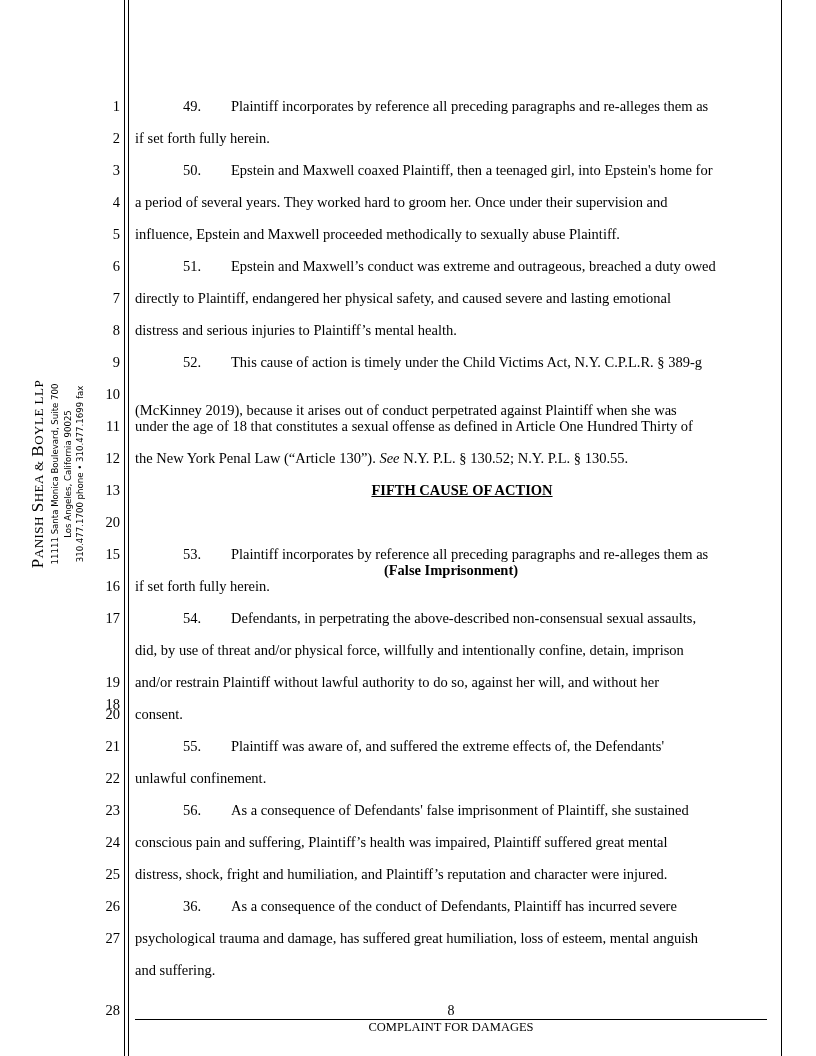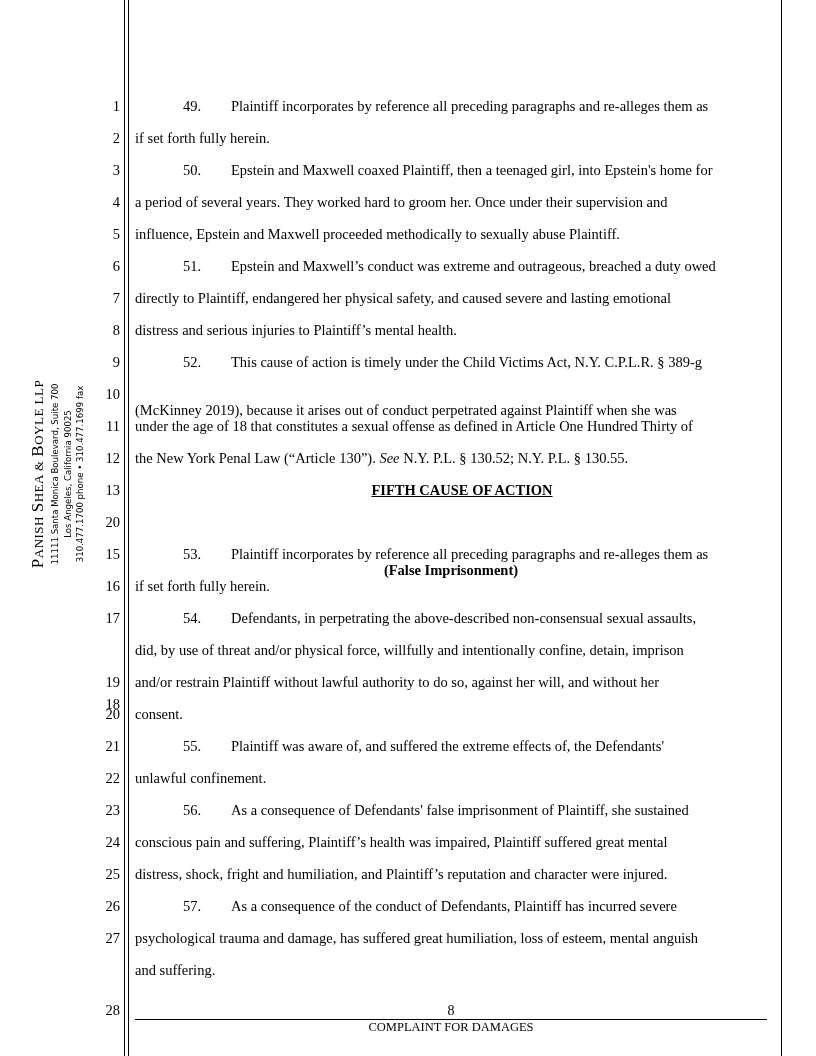--- a/index.html
+++ b/index.html
@@ -109,21 +109,21 @@
       <span class="para-text">Plaintiff was aware of, and suffered the extreme effects of, the Defendants'</span>
     </div>
     <div class="text-line" style="top: 770px;">unlawful confinement.</div>
     <div class="text-line" style="top: 802px;">
       <span class="para-num">56.</span>
       <span class="para-text">As a consequence of Defendants' false imprisonment of Plaintiff, she sustained</span>
     </div>
     <div class="text-line" style="top: 834px;">conscious pain and suffering, Plaintiff’s health was impaired, Plaintiff suffered great mental</div>
     <div class="text-line" style="top: 866px;">distress, shock, fright and humiliation, and Plaintiff’s reputation and character were injured.</div>
     <div class="text-line" style="top: 898px;">
-      <span class="para-num">57.</span>
+      <span class="para-num">36.</span>
       <span class="para-text">As a consequence of the conduct of Defendants, Plaintiff has incurred severe</span>
     </div>
     <div class="text-line" style="top: 930px;">psychological trauma and damage, has suffered great humiliation, loss of esteem, mental anguish</div>
     <div class="text-line" style="top: 962px;">and suffering.</div>
   </div>
 
 <div class="footer-page">8</div>
 <div class="footer-rule"></div>
 <div class="footer-title">COMPLAINT FOR DAMAGES</div>
 

